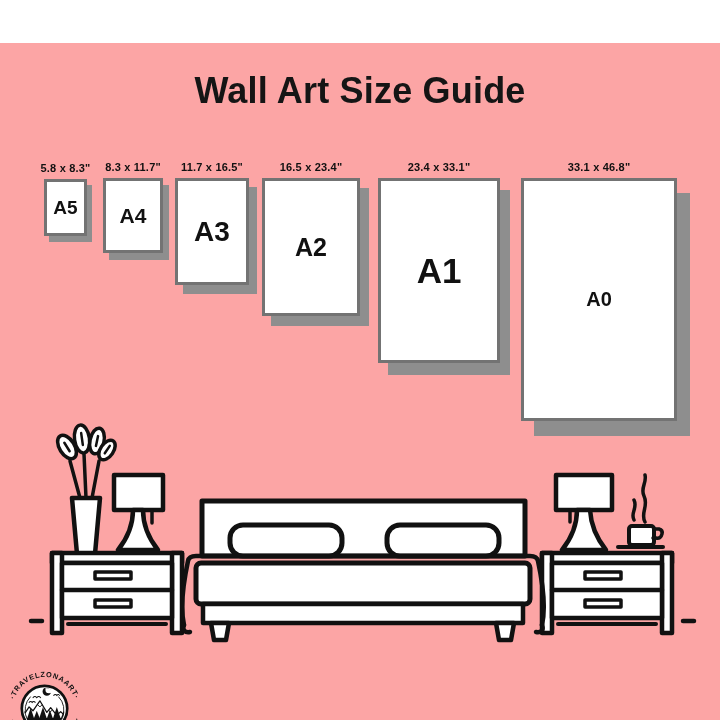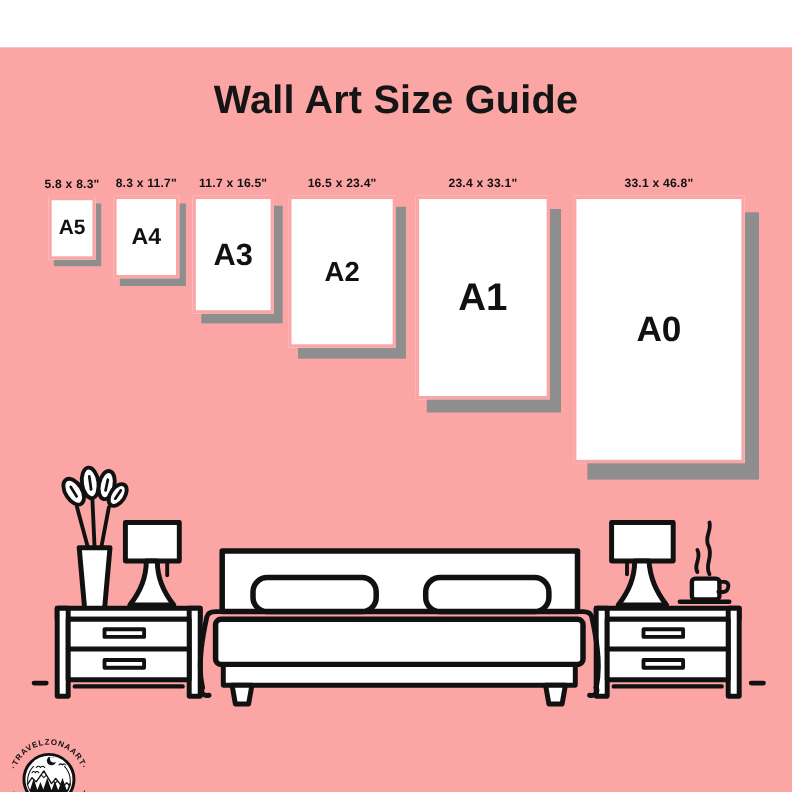--- a/index.html
+++ b/index.html
@@ -10,36 +10,36 @@
   .page { position:absolute; inset:0; background:#fca5a5;margin-top:43px; }
 
   .title { position:absolute; left:0; right:0; top:27px; text-align:center;
            font-size:36px; font-weight:700; letter-spacing:0.2px; color:#151515; }
 
   
   .frame { position:absolute; }
   .dim-label { position:absolute; bottom:calc(100% + 5px); left:50%;
                transform:translateX(-50%); white-space:nowrap;
                font-size:11px; font-weight:700; letter-spacing:0.2px; }
-  .paper { position:absolute; inset:0; background:#fff; border:3px solid #fca5a5;
+  .paper { position:absolute; inset:0; background:#fff; border:3px solid #737373;
            display:flex; align-items:center; justify-content:center; font-weight:700; }
 
   .frame-a5 { left:44px;  top:136px; width:43px;  height:57px;  }
   .frame-a4 { left:103px; top:135px; width:60px;  height:75px;  }
   .frame-a3 { left:175px; top:135px; width:74px;  height:107px; }
   .frame-a2 { left:262px; top:135px; width:98px;  height:138px; }
   .frame-a1 { left:378px; top:135px; width:122px; height:185px; }
   .frame-a0 { left:521px; top:135px; width:156px; height:243px; }
 
   .frame-a5 .paper { box-shadow:5px 6px 0 #8e8e8e;  font-size:19px; }
   .frame-a4 .paper { box-shadow:6px 7px 0 #8e8e8e;  font-size:21px; }
   .frame-a3 .paper { box-shadow:8px 9px 0 #8e8e8e;  font-size:28px; }
   .frame-a2 .paper { box-shadow:9px 10px 0 #8e8e8e; font-size:25px;text-align:right; }
   .frame-a1 .paper { box-shadow:10px 12px 0 #8e8e8e; font-size:35px; }
-  .frame-a0 .paper { box-shadow:13px 15px 0 #8e8e8e; font-size:32px; }
+  .frame-a0 .paper { box-shadow:13px 15px 0 #8e8e8e; font-size:20px; }
 
   
   .scene { position:absolute; left:0; top:0; width:720px; height:720px; }
 
   
   .logo { position:absolute; left:6px; top:627px; width:77px; height:77px; }
   .website { position:absolute; right:20px; top:669px; font-size:31px;
              font-weight:700; letter-spacing:0.3px; color:#151515; }
 </style>
 </head>

